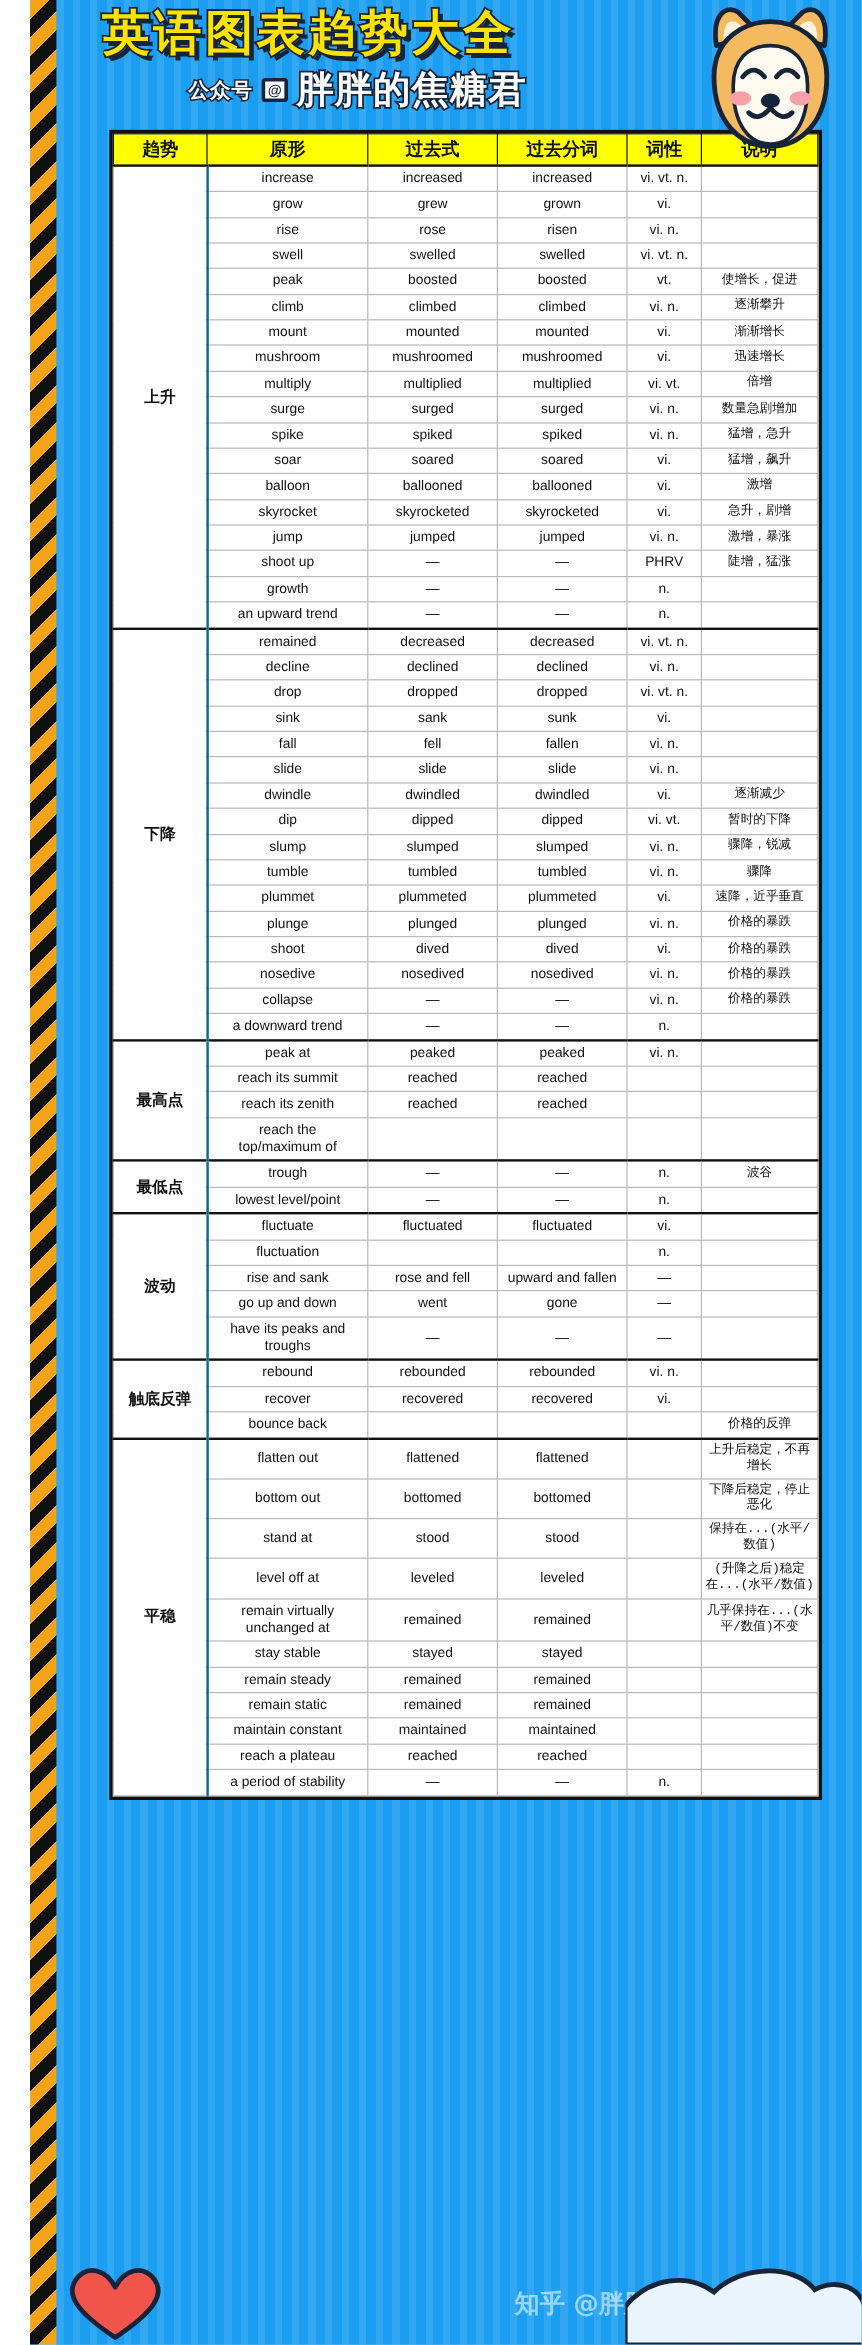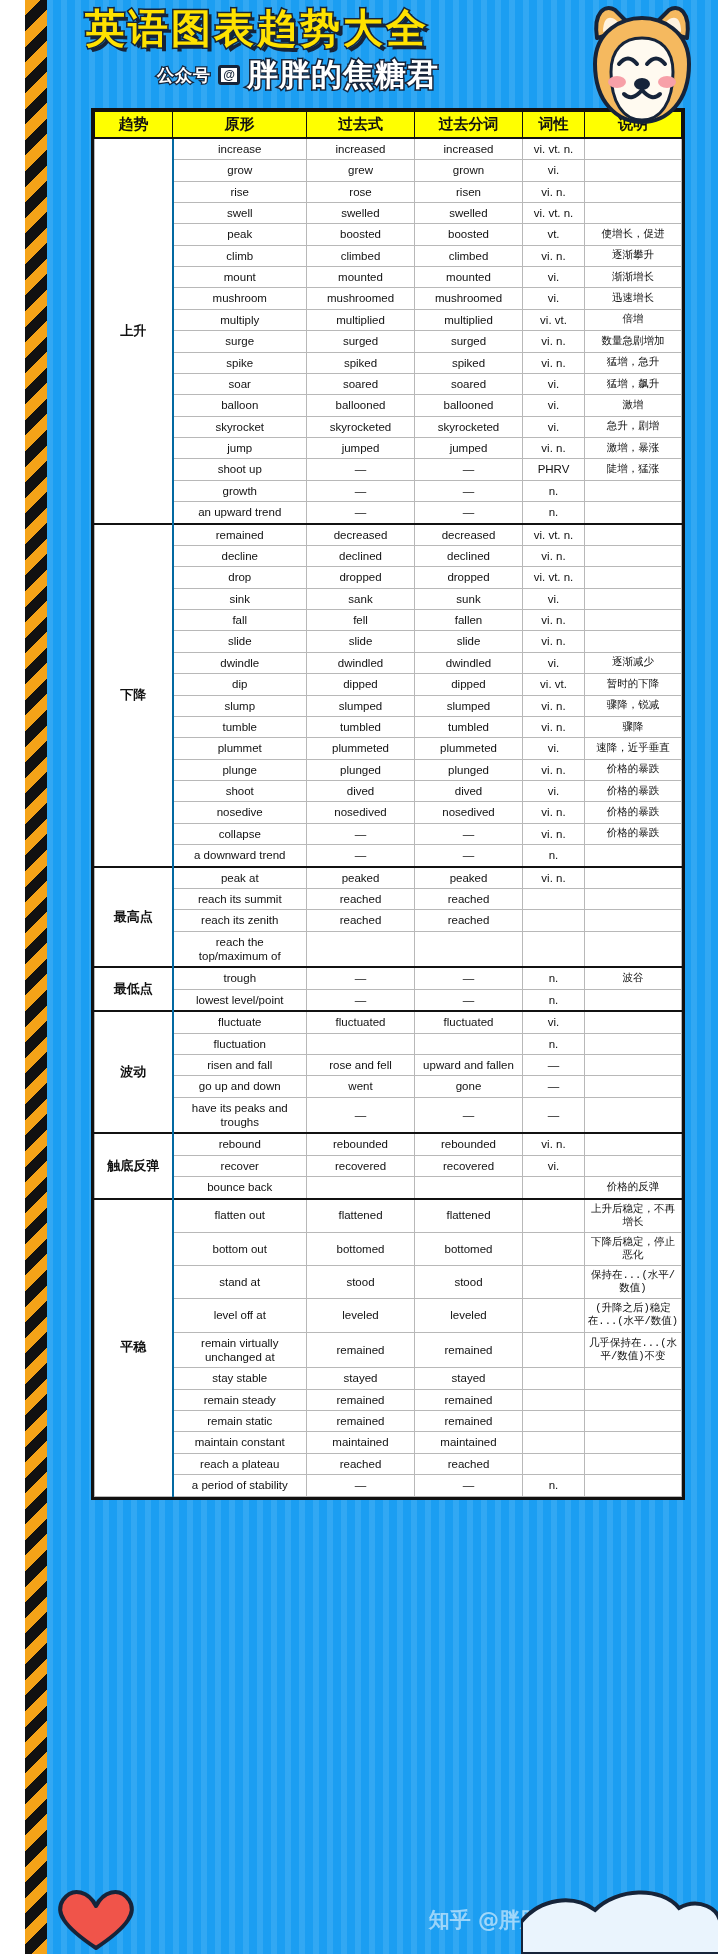--- a/index.html
+++ b/index.html
@@ -534,21 +534,21 @@
               <td class="note"></td>
             </tr>
             <tr>
               <td class="word">fluctuation</td>
               <td class="word"></td>
               <td class="word"></td>
               <td class="word">n.</td>
               <td class="note"></td>
             </tr>
             <tr>
-              <td class="word">risen and fall</td>
+              <td class="word">rise and sank</td>
               <td class="word">rose and fell</td>
               <td class="word">upward and fallen</td>
               <td class="word">—</td>
               <td class="note"></td>
             </tr>
             <tr>
               <td class="word">go up and down</td>
               <td class="word">went</td>
               <td class="word">gone</td>
               <td class="word">—</td>

